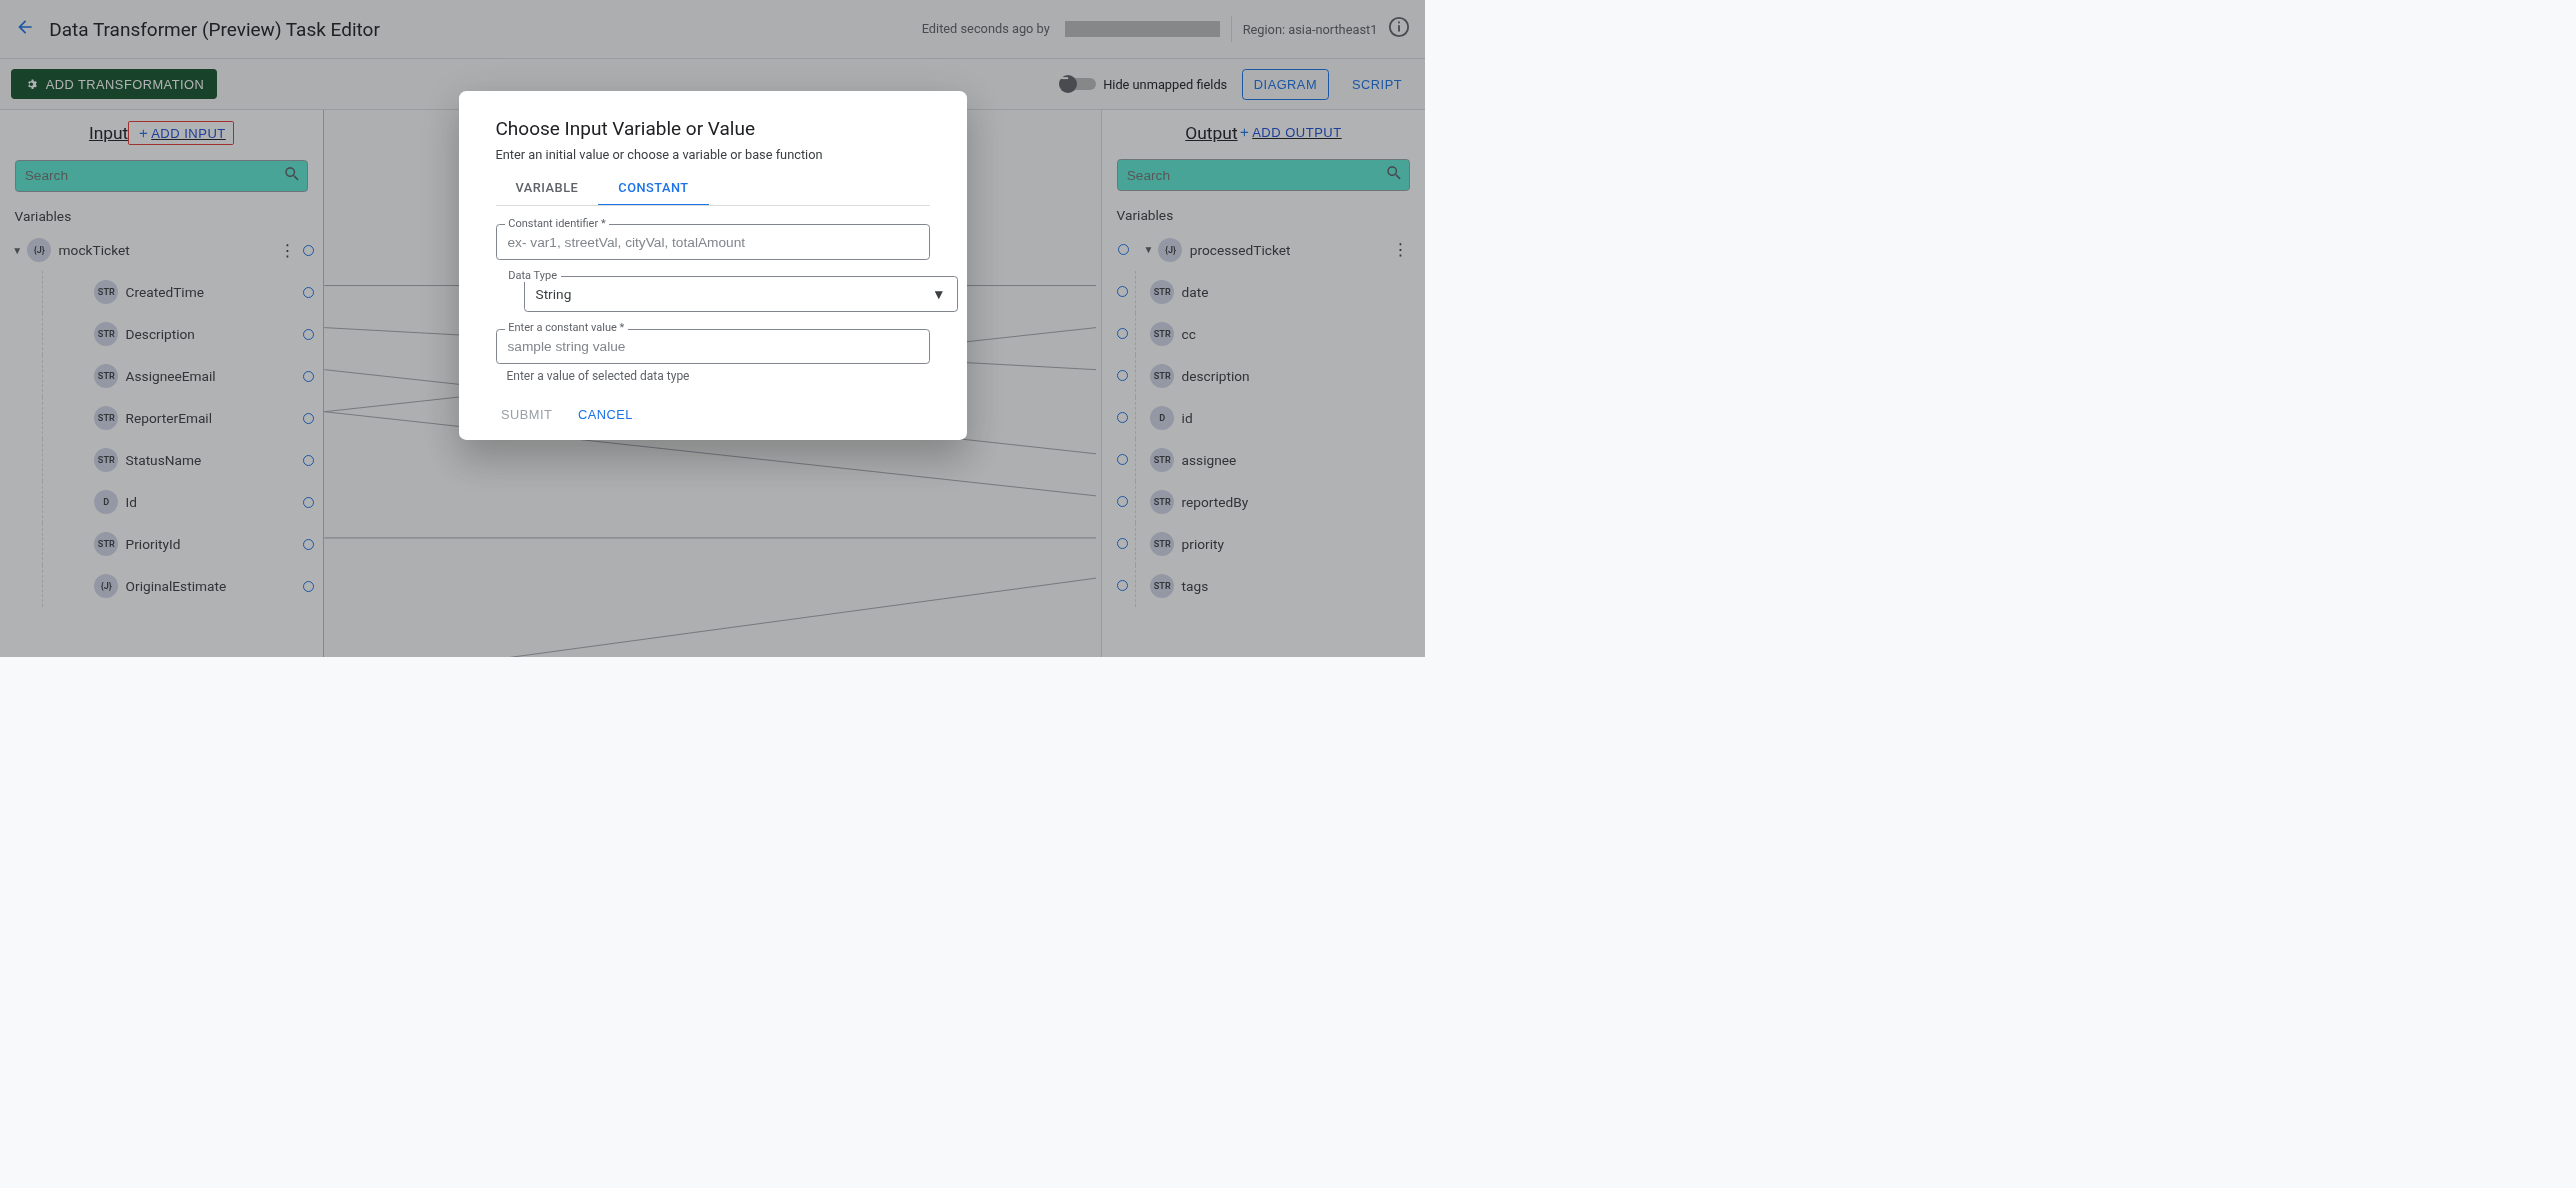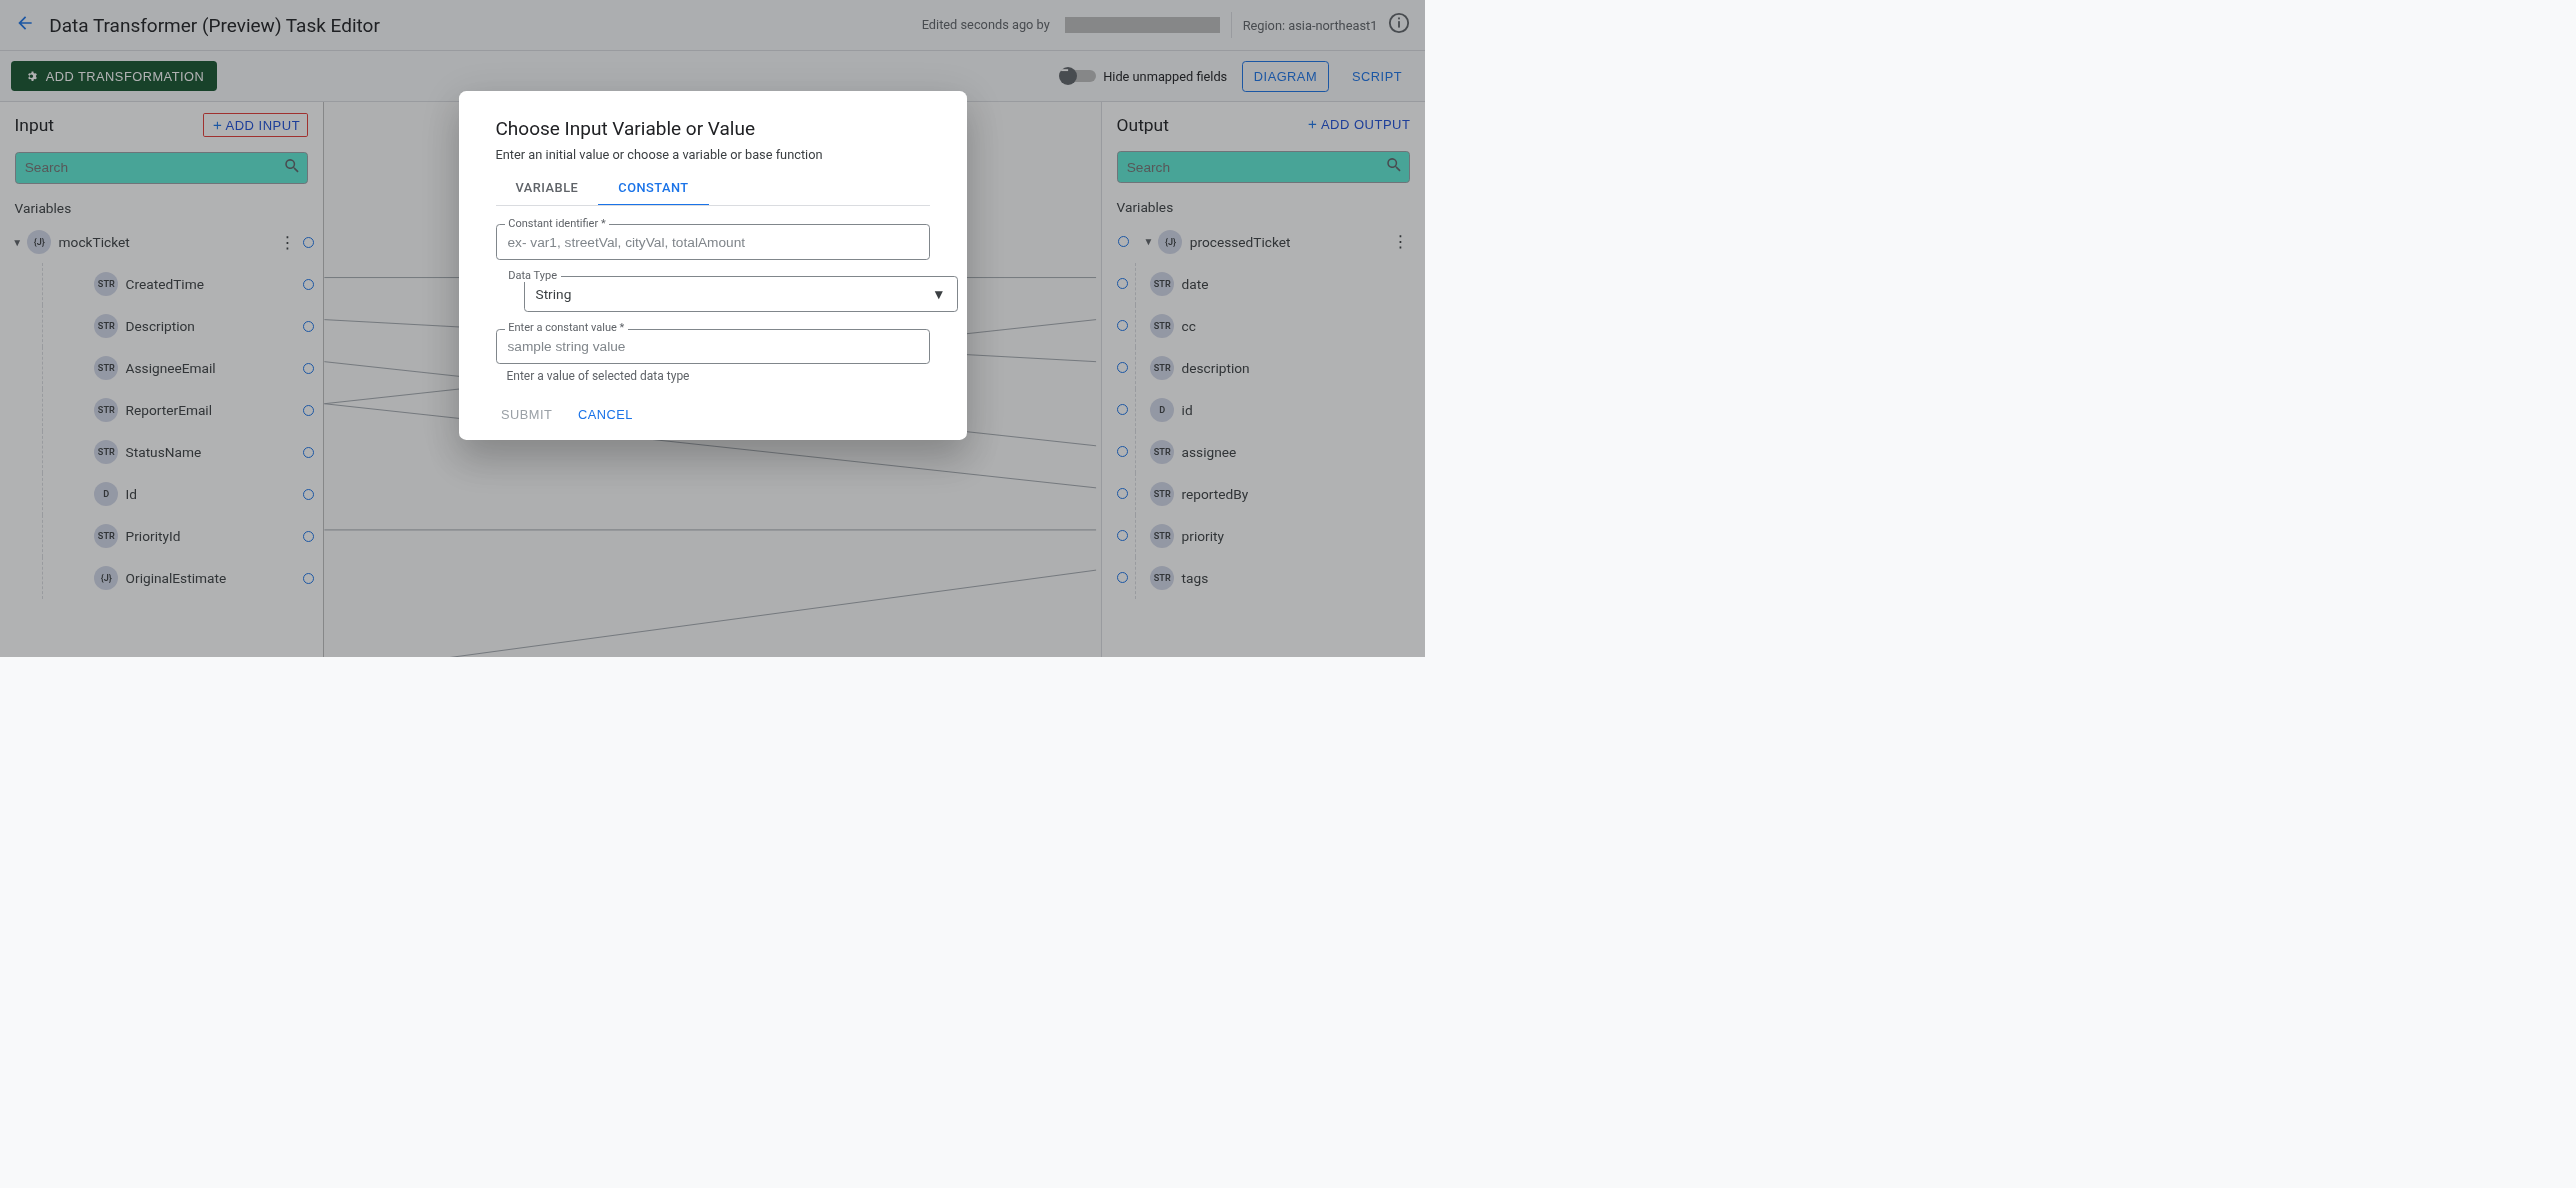--- a/index.html
+++ b/index.html
@@ -8,21 +8,21 @@
   background: #f8f9fa;
   color: #202124;
   width: 1425px;
   height: 657px;
   overflow: hidden;
   position: relative;
 }
 .header {
   display: flex;
   align-items: center;
-  height: 51px;
+  height: 59px;
   padding: 0 14.6px;
   border-bottom: 0.9px solid #dadce0;
 }
 .back-arrow {
   color: #1a73e8;
   margin-right: 14.6px;
   cursor: pointer;
 }
 .header-title {
   font-size: 19px;
@@ -151,23 +151,24 @@
   width: 5.5px;
   background: #bdbdbd;
   height: 100%;
   position: absolute;
   top: 0;
 }
 .input-panel .panel-resize { right: -5.5px; }
 .panel-header {
   display: flex;
   align-items: center;
-  justify-content: space-between;
+  justify-content: center;
   padding: 11px 14.6px 7.3px 14.6px;
   min-height: 42px;
+  text-decoration: underline;
 }
 .panel-title {
   font-size: 17.4px;
   font-weight: 400;
 }
 .btn-add {
   background: transparent;
   border: none;
   color: #1d4ed8;
   font-size: 13px;

